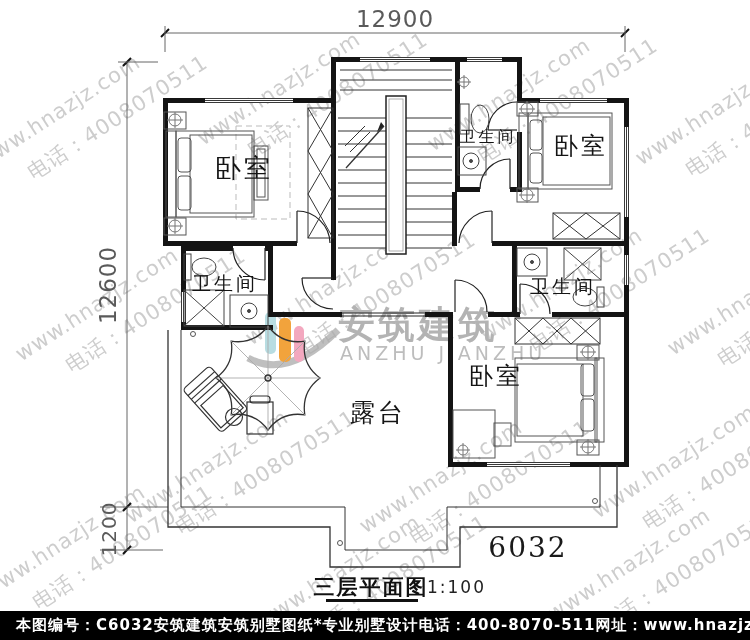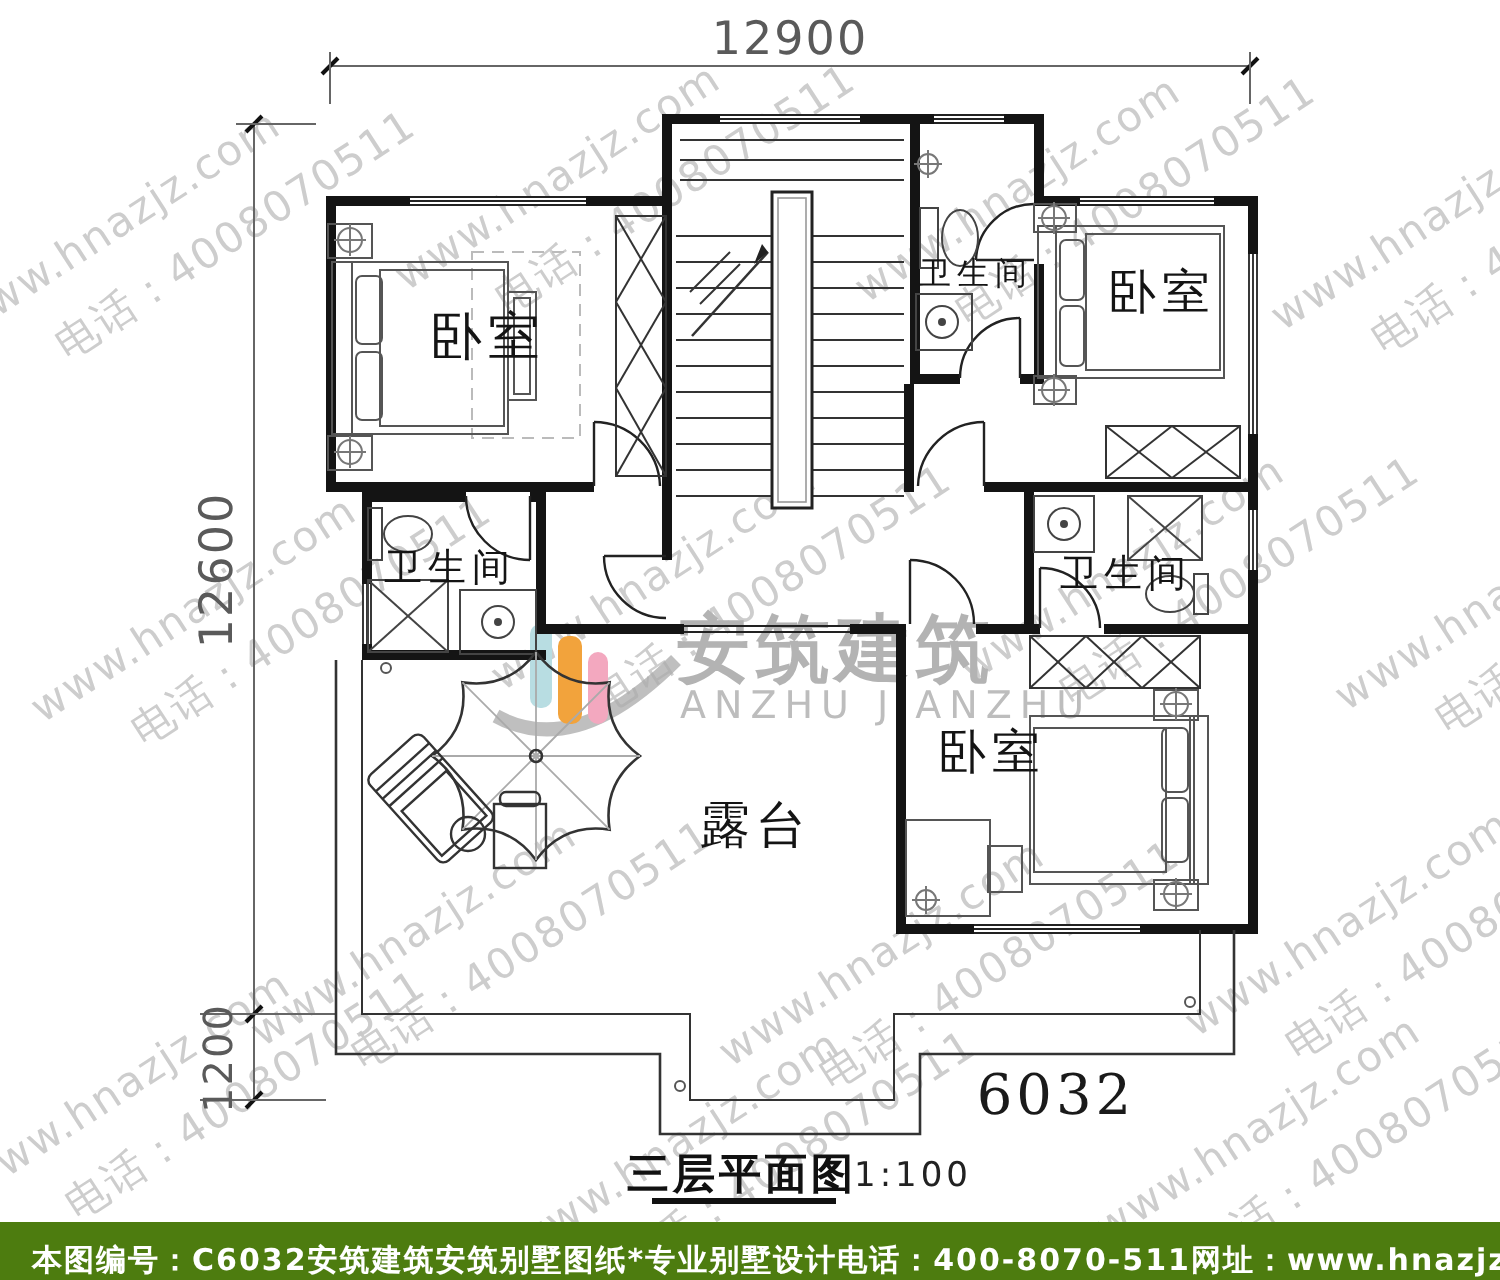--- a/index.html
+++ b/index.html
@@ -344,21 +344,21 @@
     <text class="roomlbl" x="563" y="293" font-size="19" text-anchor="middle" letter-spacing="1">卫生间</text>
     <text class="roomlbl" x="378" y="421" font-size="25" text-anchor="middle">露台</text>
 
     <text x="528" y="557" font-size="28" text-anchor="middle" fill="#1a1a1a" letter-spacing="2" font-family="DejaVu Serif, serif">6032</text>
 
     <text x="371" y="594" font-size="21" font-weight="bold" text-anchor="middle" fill="#111" letter-spacing="2">三层平面图</text>
     <rect x="326" y="599" width="92" height="3" fill="#111"></rect>
     <text x="427" y="593" font-size="17" fill="#222" letter-spacing="2">1:100</text>
   </svg>
 
-  <div id="footer" style="background:#4d7c0f;color:#fff;align-items:flex-end;">
+  <div id="footer" style="background:#000000;color:#fff;">
     <span>本图编号：C6032</span>
     <span>安筑建筑</span>
     <span>安筑别墅图纸*专业别墅设计</span>
     <span>电话：400-8070-511</span>
     <span>网址：www.hnazjz.com</span>
   </div>
 
 </div>
 
 </body></html>

